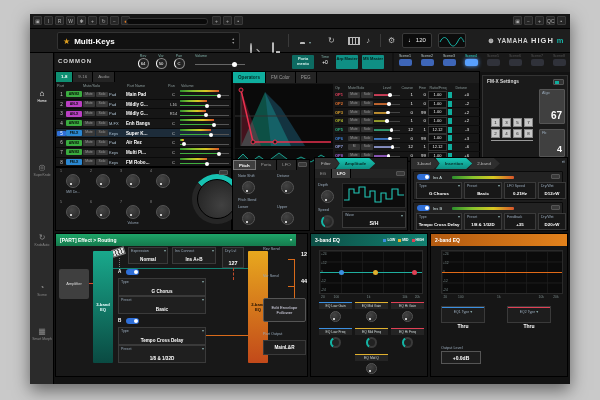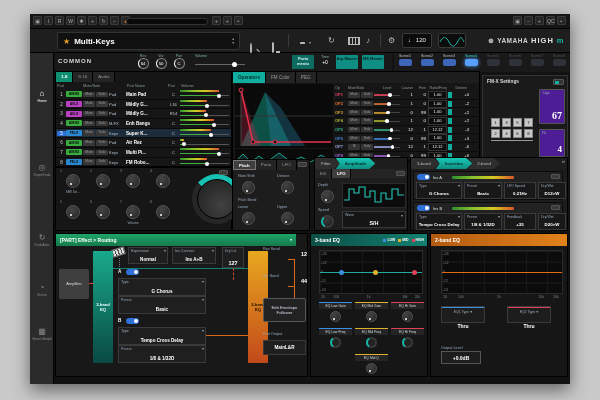--- a/index.html
+++ b/index.html
@@ -117,21 +117,21 @@
 .oval{width:13px;font-size:4.4px;color:#eee;text-align:right;padding-right:2px;}
 .oratio{width:24px;display:flex;align-items:center;}
 .oratio b{flex:1;background:#0d0d0d;border:1px solid #333;color:#eee;font-size:4px;font-weight:normal;text-align:center;line-height:6px;}
 .oratio .ochip{width:4px;height:6px;margin-left:1px;background:linear-gradient(#0fae9e 0 45%,#0d0d0d 45% 55%,#0fae9e 55% 100%);}
 .odet{width:17px;font-size:4.2px;color:#eee;text-align:right;}
 
 .fmx{position:absolute;left:452px;top:61px;width:86px;height:87px;background:#1a1a1a;border:1px solid #333;}
 .fmx-title{position:absolute;left:4px;top:3px;font-size:4.8px;font-weight:bold;color:#ddd;}
 .fmx-sw{position:absolute;right:3px;top:3px;width:11px;height:6px;background:#333;border:1px solid #555;border-radius:1px;}
 .fmx-sw:after{content:"";position:absolute;left:1px;top:1px;width:4px;height:3px;background:#0fae9e;}
-.valbox{position:absolute;background:#4c1d95;border:1px solid #555;border-radius:1px;font-family:Liberation Serif, serif;}
+.valbox{position:absolute;background:#404040;border:1px solid #555;border-radius:1px;}
 .valbox .vl{position:absolute;left:2px;top:1px;font-size:3.8px;color:#9ab;}
 .valbox .vv{position:absolute;left:0;right:2px;bottom:2px;text-align:right;color:#fff;font-weight:bold;}
 .algodiag{position:absolute;left:8px;top:42px;width:44px;}
 .arow{display:flex;gap:2px;margin-bottom:2px;}
 .abox{width:9px;height:9px;background:#c8c8c8;border:1px solid #888;color:#111;font-size:4.4px;line-height:8px;text-align:center;}
 .aline{width:42px;height:1px;background:#999;margin-top:1px;}
 
 .pitch{position:absolute;left:202px;top:145px;width:78px;height:72px;background:#1d1d1d;border:1px solid #000;}
 .pitchtabs{display:flex;height:10px;}
 .pitchtabs .tab{font-size:4.4px;line-height:10px;}

